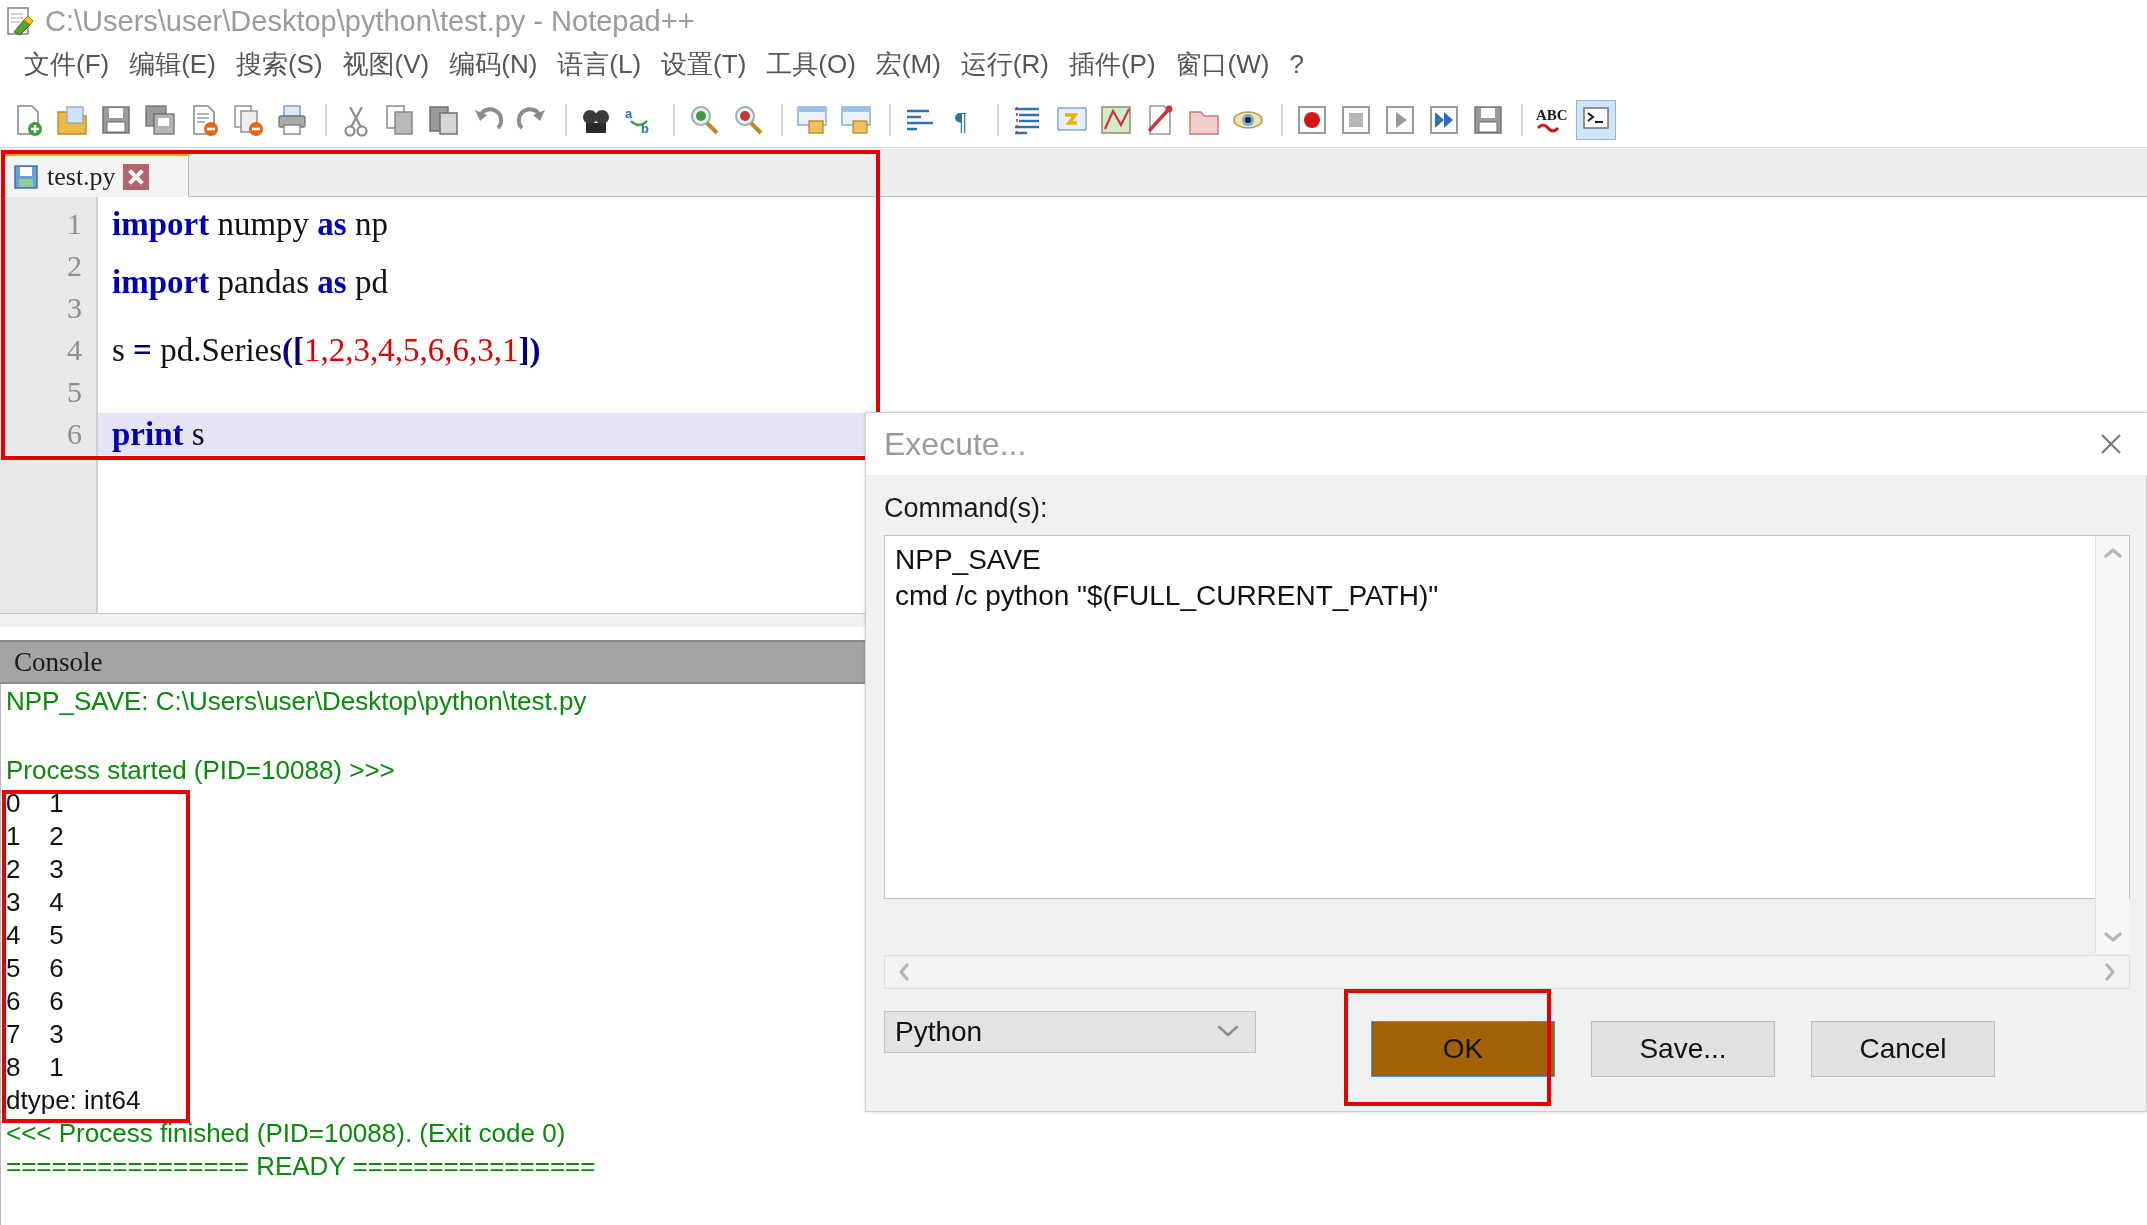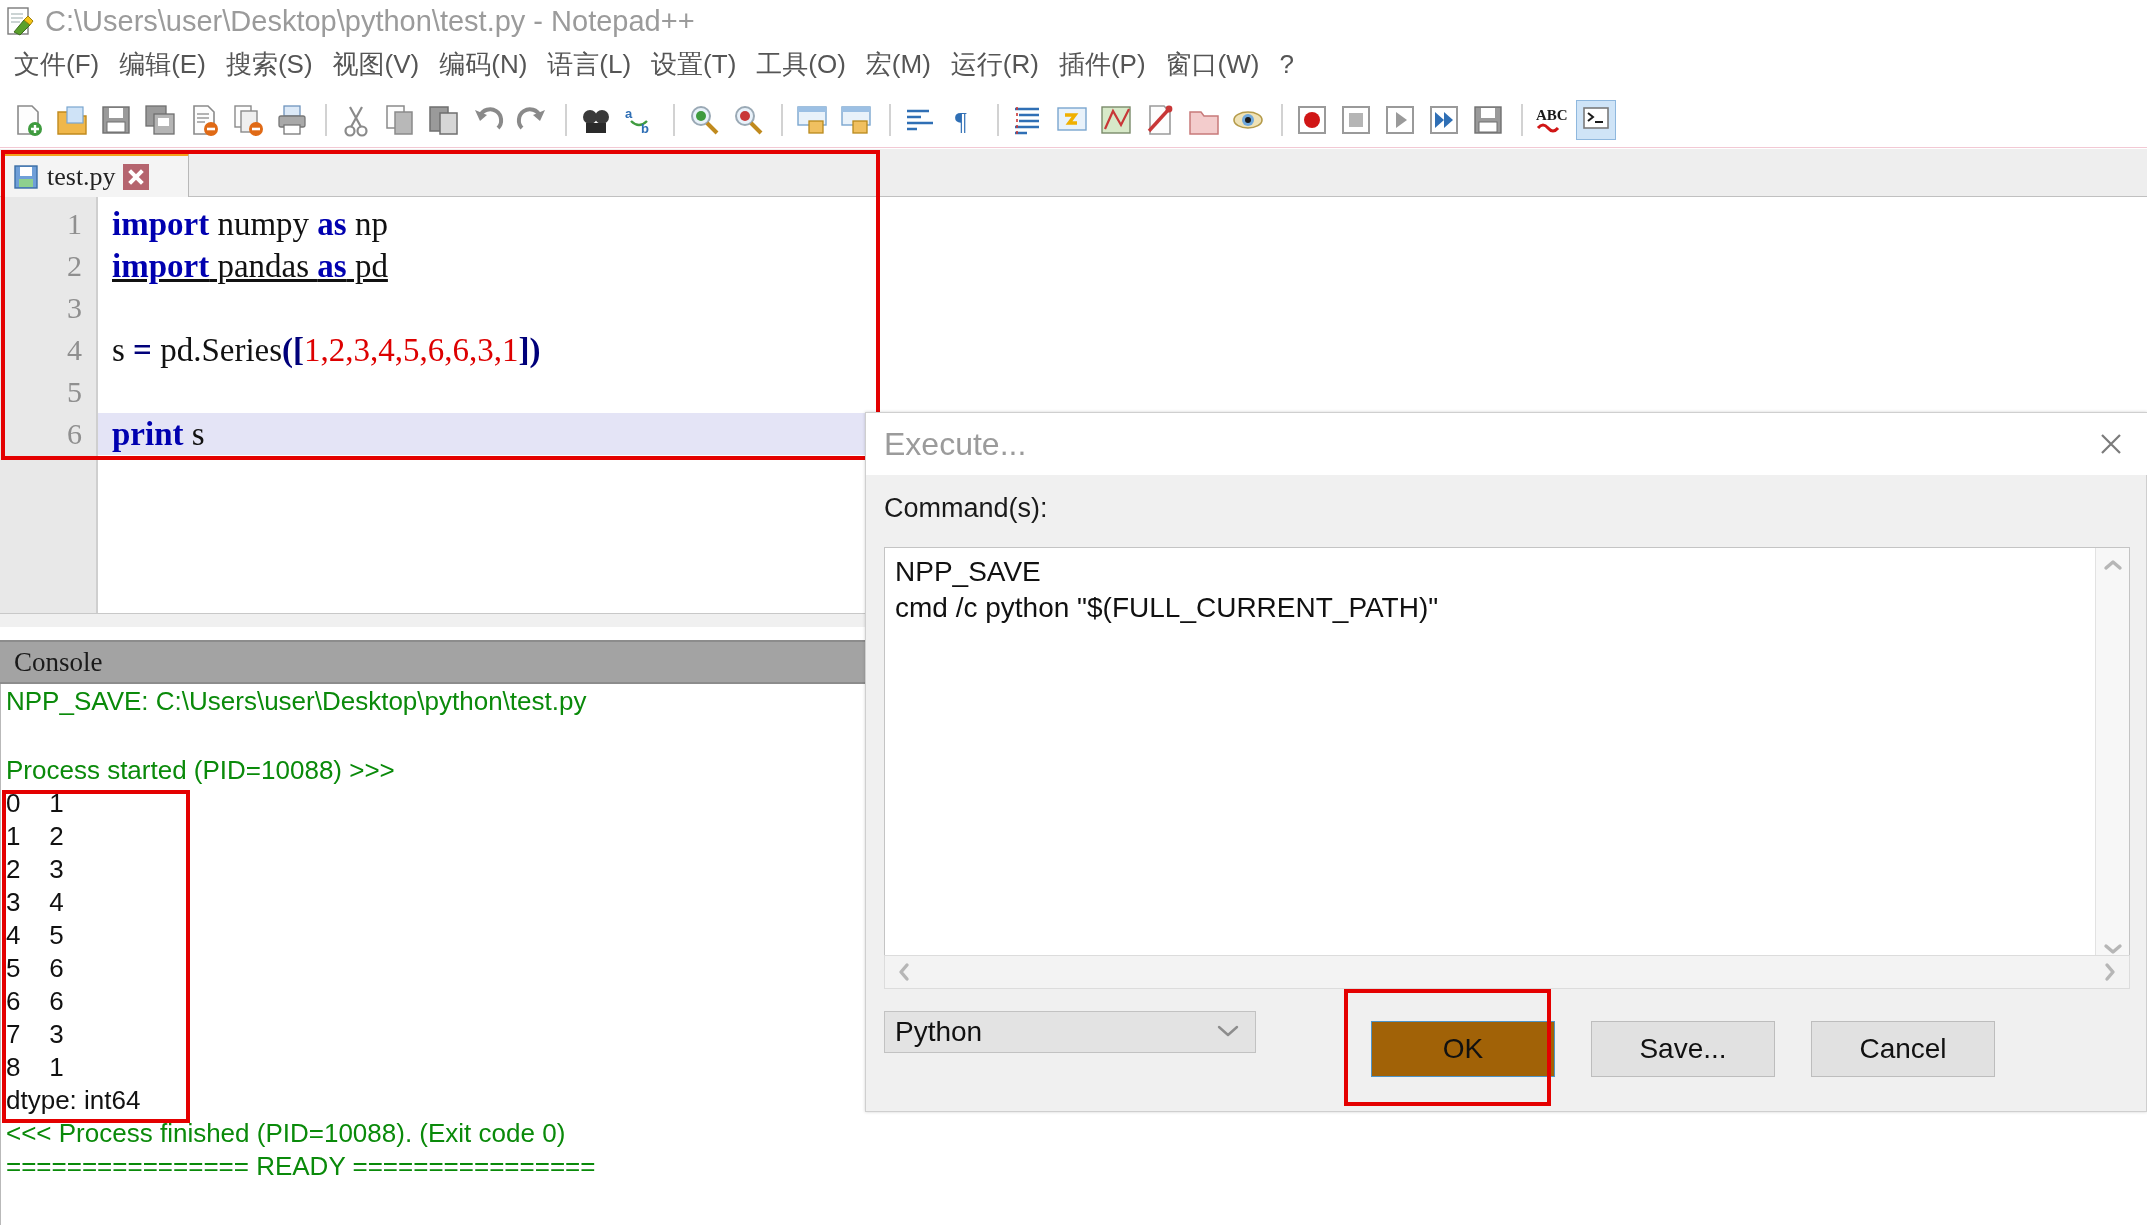--- a/index.html
+++ b/index.html
@@ -19,21 +19,21 @@
   }
   #app-icon{ width:30px; height:30px; position:relative; flex:0 0 auto; margin-right:9px;}
   #title-text{
     font-size:29px; color:#9b9b9b; letter-spacing:0px; white-space:nowrap;
     font-family:"Liberation Sans", sans-serif;
   }
 
   
   #menubar{
     position:absolute; left:0; top:42px; width:2147px; height:44px;
-    background:#ffffff; display:flex; align-items:center; padding-left:14px;
+    background:#ffffff; display:flex; align-items:center; padding-left:24px;
   }
   .menu-item{
     font-size:26px; color:#555555; margin-right:20px; white-space:nowrap;
     font-family:"Liberation Sans", sans-serif; cursor:default;
   }
 
   
   #toolbar{
     position:absolute; left:0; top:92px; width:2147px; height:56px;
     background:#ffffff; display:flex; align-items:center; padding-left:8px;
@@ -143,22 +143,22 @@
   #dlg-close{
     position:absolute;right:0;top:0;width:74px;height:62px;
     display:flex;align-items:center;justify-content:center;
   }
   #dlg-close svg{ display:block; }
 
   #dlg-commands-label{
     position:absolute;left:18px;top:80px;font-size:27px;color:#1a1a1a;
   }
   #cmd-box{
-    position:absolute;left:18px;top:122px;width:1246px;height:420px;
-    background:#ffffff;border:1px solid #c4c4c4;margin-top:12px;
+    position:absolute;left:18px;top:122px;width:1246px;height:364px;
+    background:#ffffff;border:1px solid #c4c4c4;
   }
   .cmd-line{
     position:absolute;left:10px;font-size:28px;color:#111;white-space:pre;
     font-family:"Liberation Sans", sans-serif;
   }
   #cmd-vscroll{
     position:absolute;right:0;top:0;width:34px;height:418px;background:#f7f7f7;
     border-left:1px solid #e2e2e2;
   }
   .sb-arrow{ position:absolute;left:0;width:34px;height:34px;display:flex;align-items:center;justify-content:center;}
@@ -470,21 +470,21 @@
       <div class="ln" style="top: 6px;">1</div>
       <div class="ln" style="top: 48px;">2</div>
       <div class="ln" style="top: 90px;">3</div>
       <div class="ln" style="top: 132px;">4</div>
       <div class="ln" style="top: 174px;">5</div>
       <div class="ln" style="top: 216px;">6</div>
     </div>
   <div id="editor-lines">
       <div class="hl-row" style="top: 216px;"></div>
       <div class="code-line" style="top: 6px;"><span class="kw">import</span><span> numpy </span><span class="kw">as</span><span> np</span></div>
-      <div class="code-line" style="top: 48px; text-decoration: underline;"><span class="kw">import</span><span> pandas </span><span class="kw">as</span><span> pd</span></div>
+      <div class="code-line" style="top: 64px;"><span class="kw">import</span><span> pandas </span><span class="kw">as</span><span> pd</span></div>
       <div class="code-line" style="top: 90px;"></div>
       <div class="code-line" style="top: 132px;"><span>s </span><span class="op">=</span><span> pd.Series</span><span class="brk">([</span><span class="num">1,2,3,4,5,6,6,3,1</span><span class="brk">])</span></div>
       <div class="code-line" style="top: 174px;"></div>
       <div class="code-line" style="top: 216px;"><span class="kw">print</span><span> s</span></div>
     </div>
 </div>
 <div id="editor-hscroll"></div>
 <div id="anno-code"></div>
 
 <div id="console-header">

